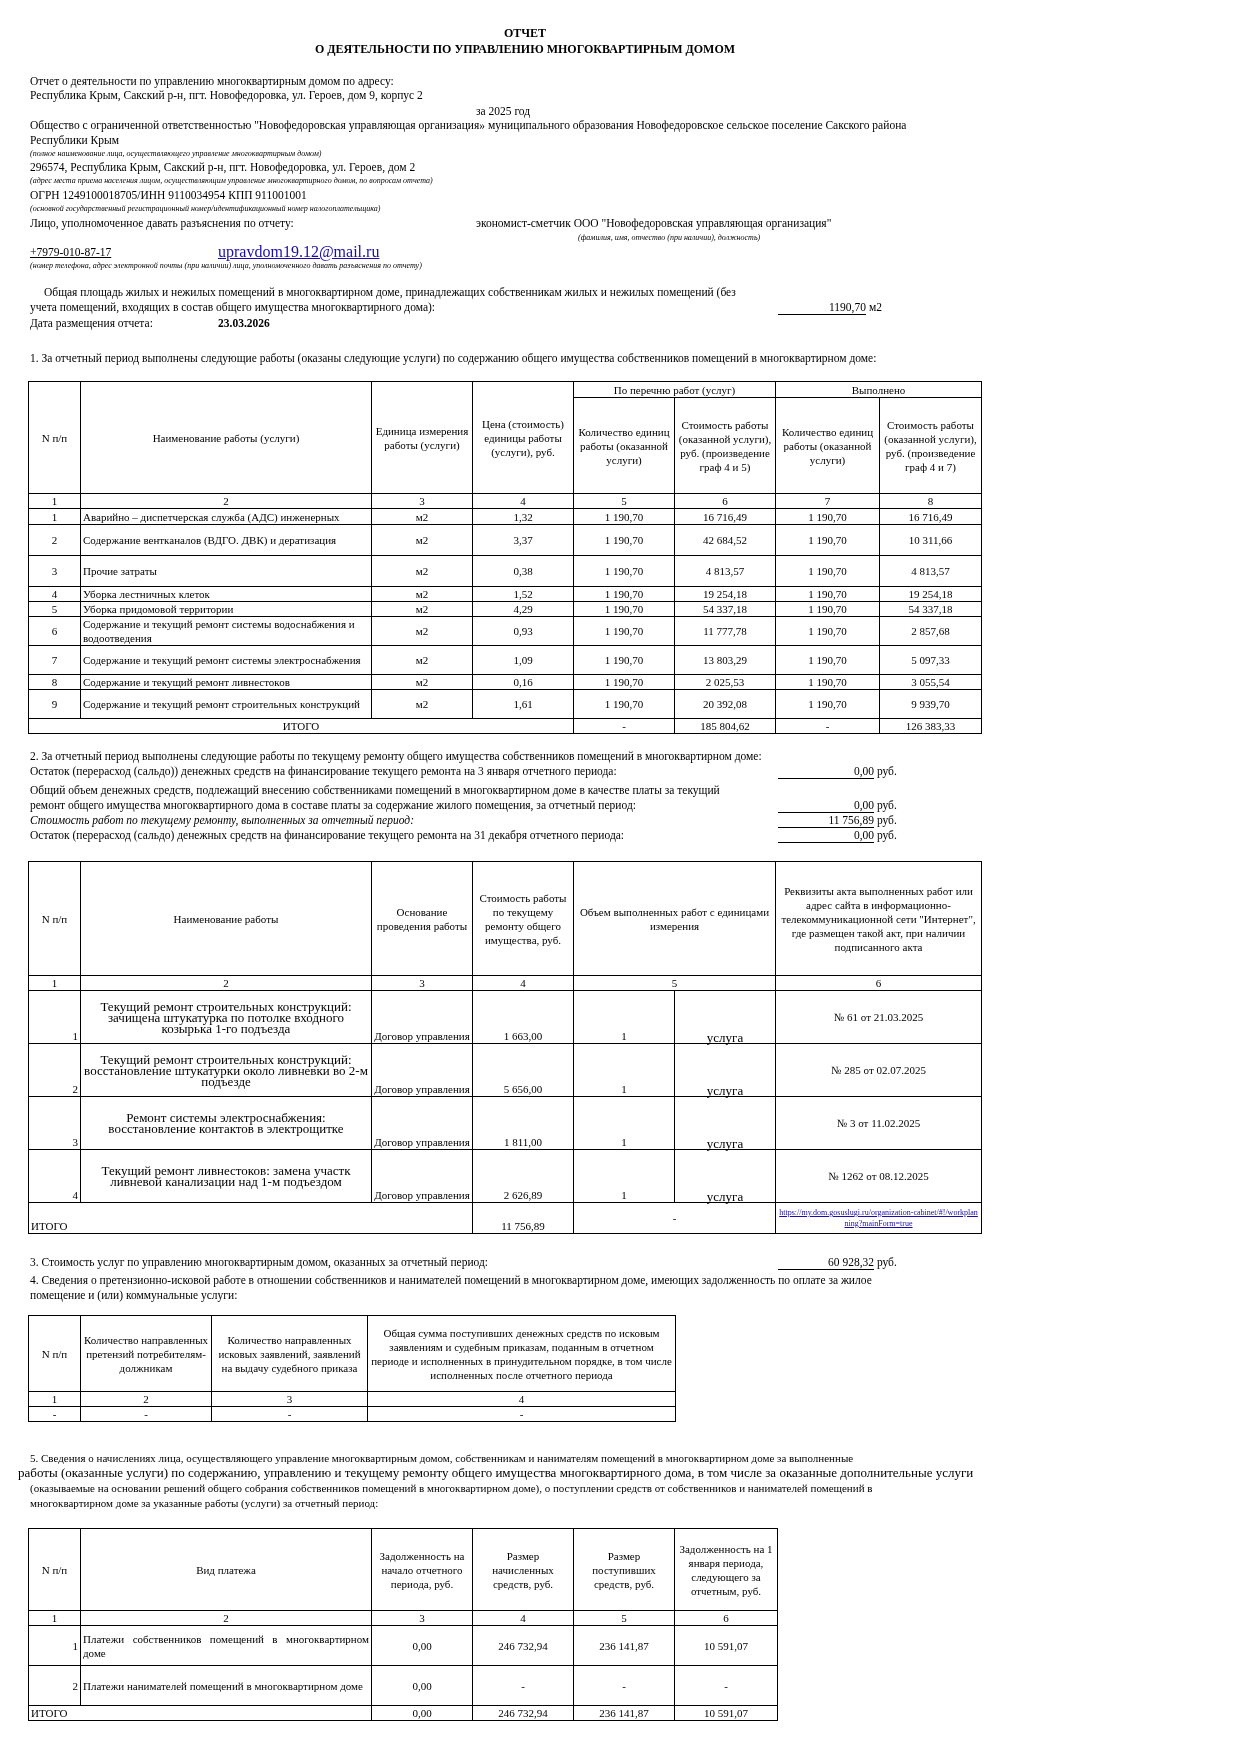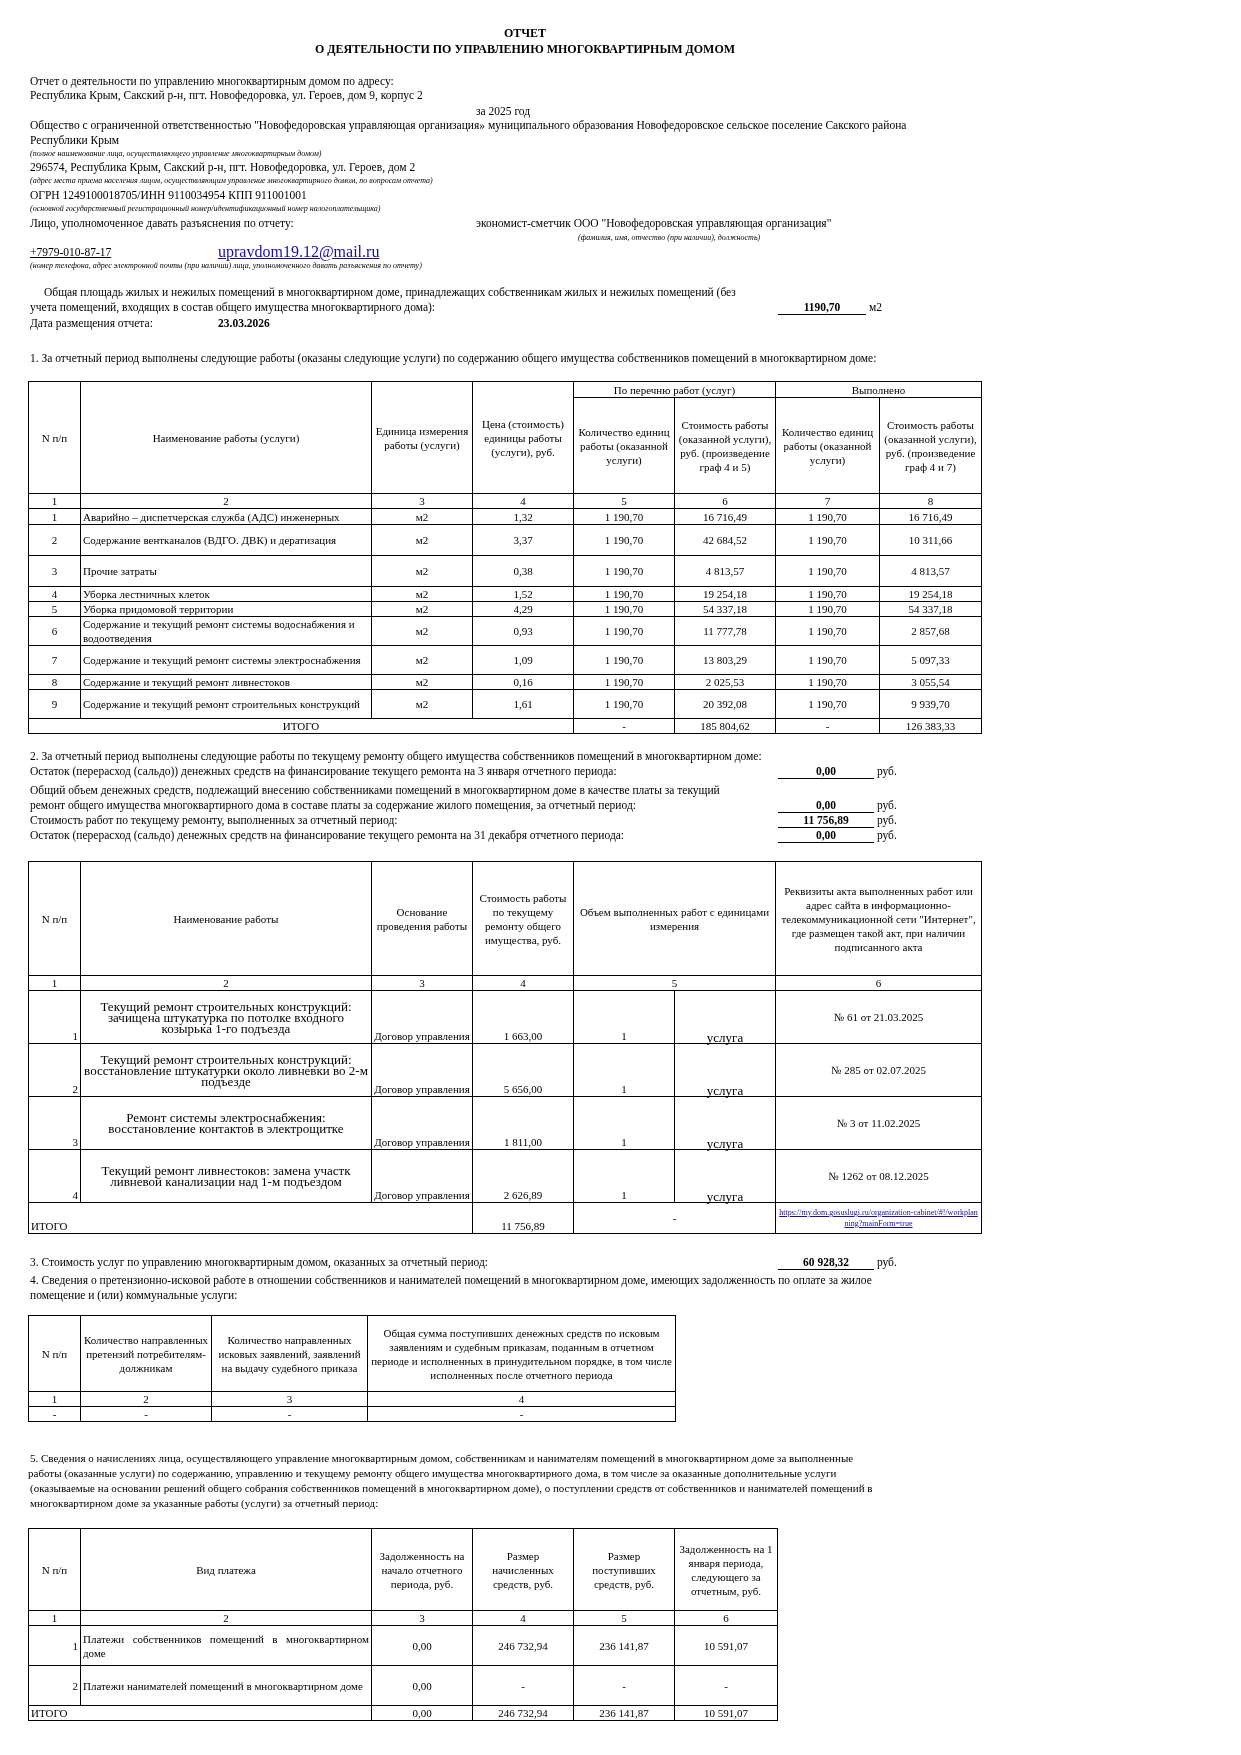--- a/index.html
+++ b/index.html
@@ -3,21 +3,21 @@
 <meta charset="utf-8">
 <style>
   html, body { margin: 0; padding: 0; background: #ffffff; }
   body { width: 1241px; height: 1755px; position: relative; overflow: hidden;
          font-family: "Liberation Serif", "DejaVu Serif", serif; color: #000; font-size: 11.5px; }
   .abs { position: absolute; white-space: nowrap; line-height: 14px; }
   .title { font-weight: bold; font-size: 12px; text-align: center; }
   .note { font-style: italic; font-size: 8px; line-height: 10px; }
   .bold { font-weight: bold; }
   .link { color: #1a0dab; text-decoration: underline; }
-  .uval { border-bottom: 1px solid #000; text-align: center; display: inline-block; font-weight: bold; }
+  .uval { border-bottom: 1px solid #000; text-align: right; display: inline-block; }
   table { position: absolute; border-collapse: collapse; table-layout: fixed; font-size: 11px; }
   td { border: 1px solid #000; padding: 0 2px; line-height: 14px; text-align: center; vertical-align: middle; }
   td.l { text-align: left; }
   td.r { text-align: right; }
   td.sm { font-size: 13px; line-height: 11px; }
   td.vb { vertical-align: bottom; }
   .tiny-link { font-size: 8px; line-height: 11px; color: #1a0dab; text-decoration: underline; }
 </style>
 </head>
 <body>
@@ -194,21 +194,21 @@
 <div class="abs" style="left:778px;top:764px;">
   <span class="uval" style="width:96px;">0,00</span>
   <span>руб.</span>
 </div>
 <div class="abs" style="left:30px;top:783px;">Общий объем денежных средств, подлежащий внесению собственниками помещений в многоквартирном доме в качестве платы за текущий</div>
 <div class="abs" style="left:30px;top:798px;">ремонт общего имущества многоквартирного дома в составе платы за содержание жилого помещения, за отчетный период:</div>
 <div class="abs" style="left:778px;top:798px;">
   <span class="uval" style="width:96px;">0,00</span>
   <span>руб.</span>
 </div>
-<div class="abs" style="left:30px;top:813px;">Стоимость работ по текущему ремонту, выполненных за отчетный период:</div>
+<div class="abs" style="left:30px;top:813px;font-style:italic;">Стоимость работ по текущему ремонту, выполненных за отчетный период:</div>
 <div class="abs" style="left:778px;top:813px;">
   <span class="uval" style="width:96px;">11 756,89</span>
   <span>руб.</span>
 </div>
 <div class="abs" style="left:30px;top:828px;">Остаток (перерасход (сальдо) денежных средств на финансирование текущего ремонта на 31 декабря отчетного периода:</div>
 <div class="abs" style="left:778px;top:828px;">
   <span class="uval" style="width:96px;">0,00</span>
   <span>руб.</span>
 </div>
 
@@ -318,21 +318,21 @@
   <tr style="height:14px;">
     <td>-</td>
     <td>-</td>
     <td>-</td>
     <td>-</td>
   </tr>
 </tbody>
   </table>
 
 <div class="abs" style="left:30px;top:1451px;font-size:11px;">5. Сведения о начислениях лица, осуществляющего управление многоквартирным домом, собственникам и нанимателям помещений в многоквартирном доме за выполненные</div>
-<div class="abs" style="left:28px;top:1466px;font-size:11px;">работы (оказанные услуги) по содержанию, управлению и текущему ремонту общего имущества многоквартирного дома, в том числе за оказанные дополнительные услуги</div>
+<div class="abs" style="left:18px;top:1466px;font-size:13px;">работы (оказанные услуги) по содержанию, управлению и текущему ремонту общего имущества многоквартирного дома, в том числе за оказанные дополнительные услуги</div>
 <div class="abs" style="left:30px;top:1481px;font-size:11px;">(оказываемые на основании решений общего собрания собственников помещений в многоквартирном доме), о поступлении средств от собственников и нанимателей помещений в</div>
 <div class="abs" style="left:30px;top:1496px;font-size:11px;">многоквартирном доме за указанные работы (услуги) за отчетный период:</div>
 
 <table style="left:28px;top:1528px;width:749px;">
   <colgroup>
     <col style="width:52px">
       <col style="width:291px">
       <col style="width:101px">
       <col style="width:101px">
     <col style="width:101px">

